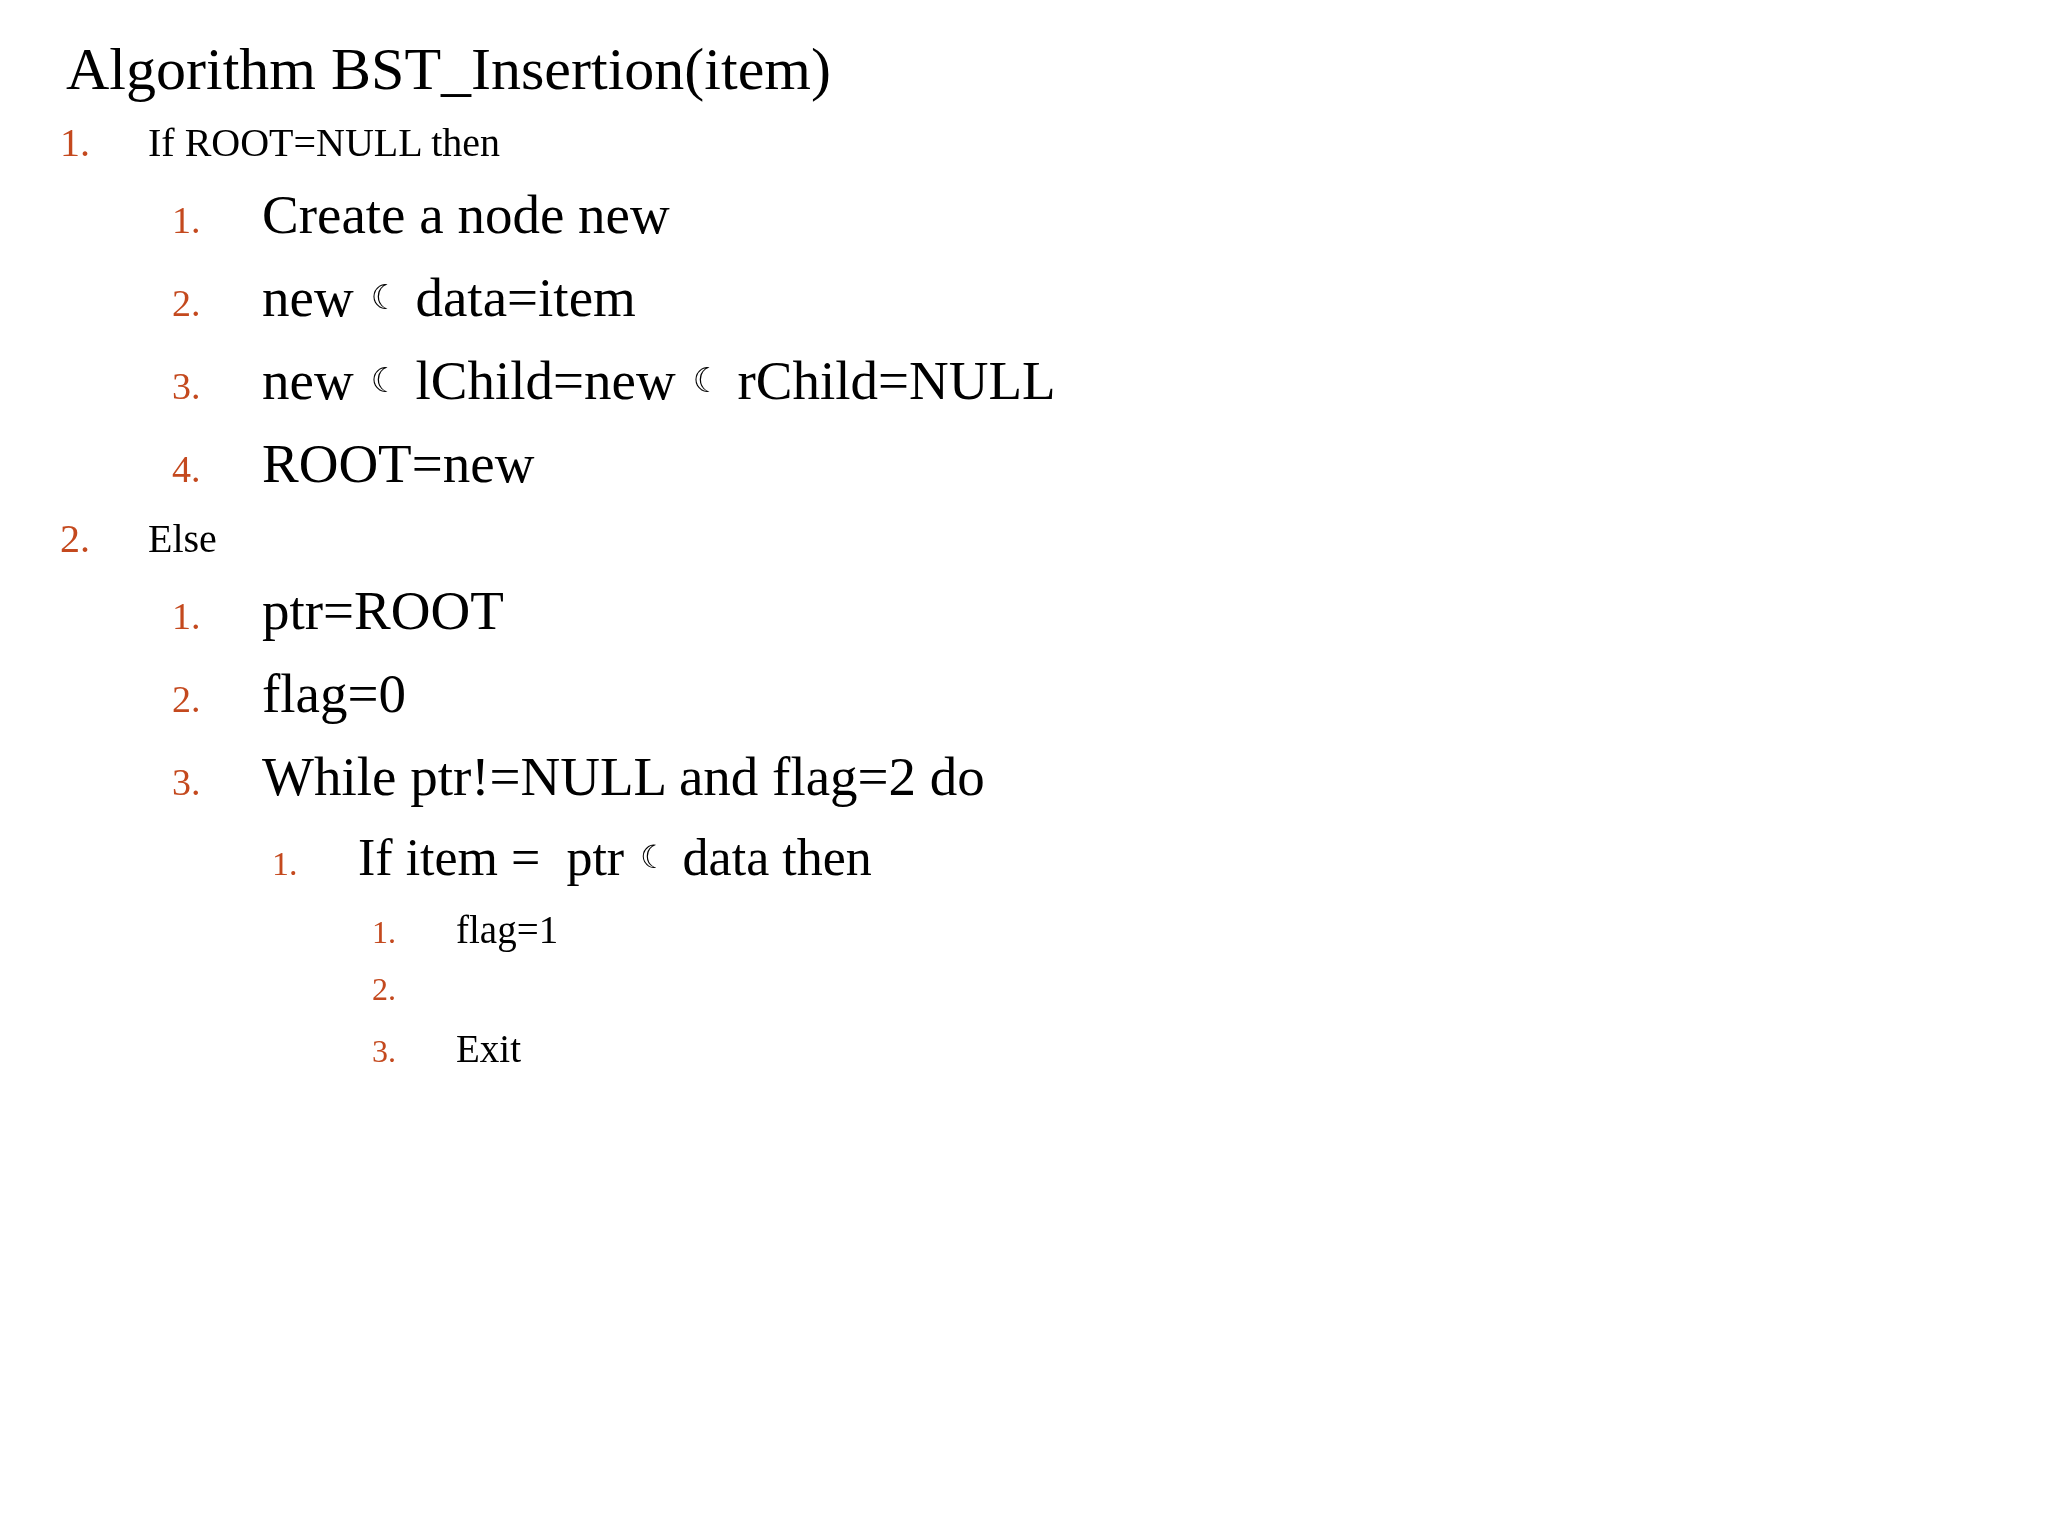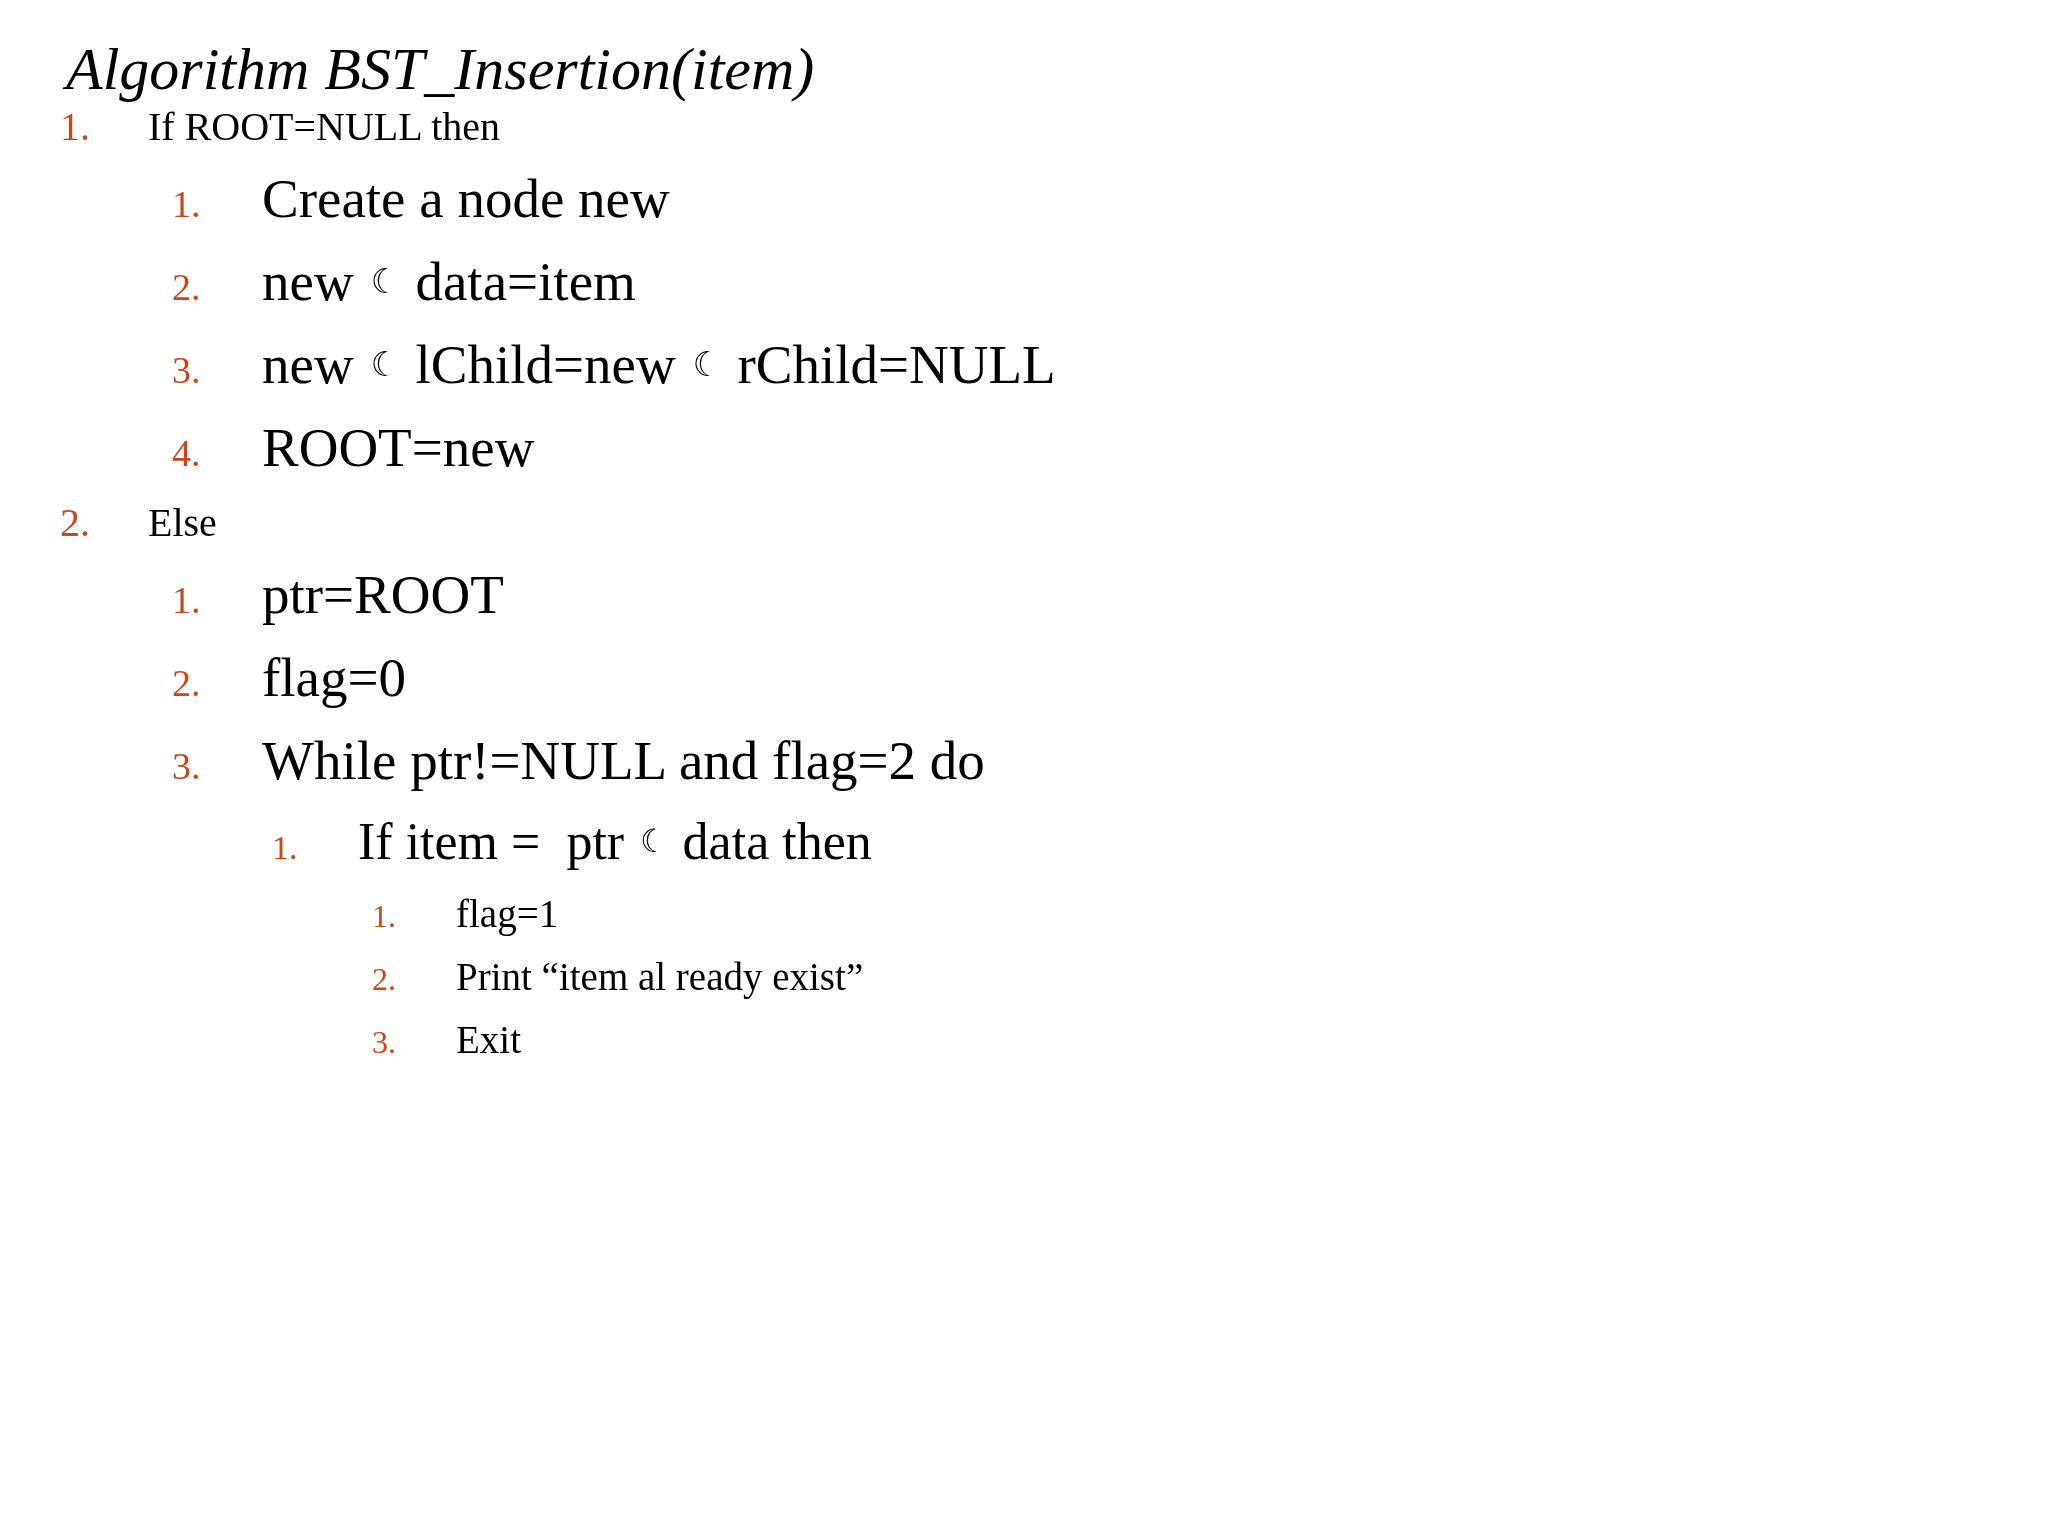--- a/index.html
+++ b/index.html
@@ -47,22 +47,21 @@
     flex: 0 1 auto;
     color: #000000;
     white-space: pre;
     line-height: 1;
     font-stretch: condensed;
   }
 
   
   .title-line {
     padding-left: 66px;
-    margin-bottom: 6px;
-    font-style: italic;
+    margin-bottom: 22px;
   }
   .title-line .txt {
     font-size: 60px;
     line-height: 1.05;
   }
 
   
   .lvl1 {
     padding-left: 60px;
     margin-bottom: 24px;
@@ -174,21 +173,20 @@
       <div class="line lvl3">
         <span class="num">1.</span>
         <span class="txt">If item =  ptr <span class="moon">☾</span> data then</span>
       </div>
       <div class="line lvl4">
         <span class="num">1.</span>
         <span class="txt">flag=1</span>
       </div>
       <div class="line lvl4">
         <span class="num">2.</span>
-        <span class="txt">Print “item al ready exist”</span>
       </div>
       <div class="line lvl4">
         <span class="num">3.</span>
         <span class="txt">Exit</span>
       </div>
     </div>
 
 </div>
 
 </body></html>

